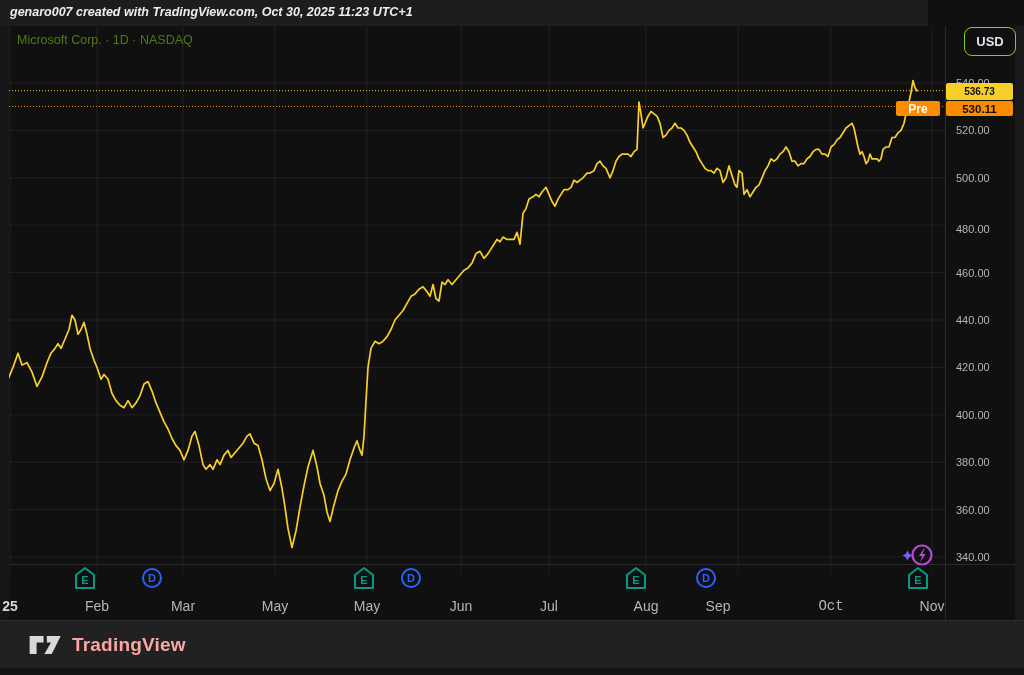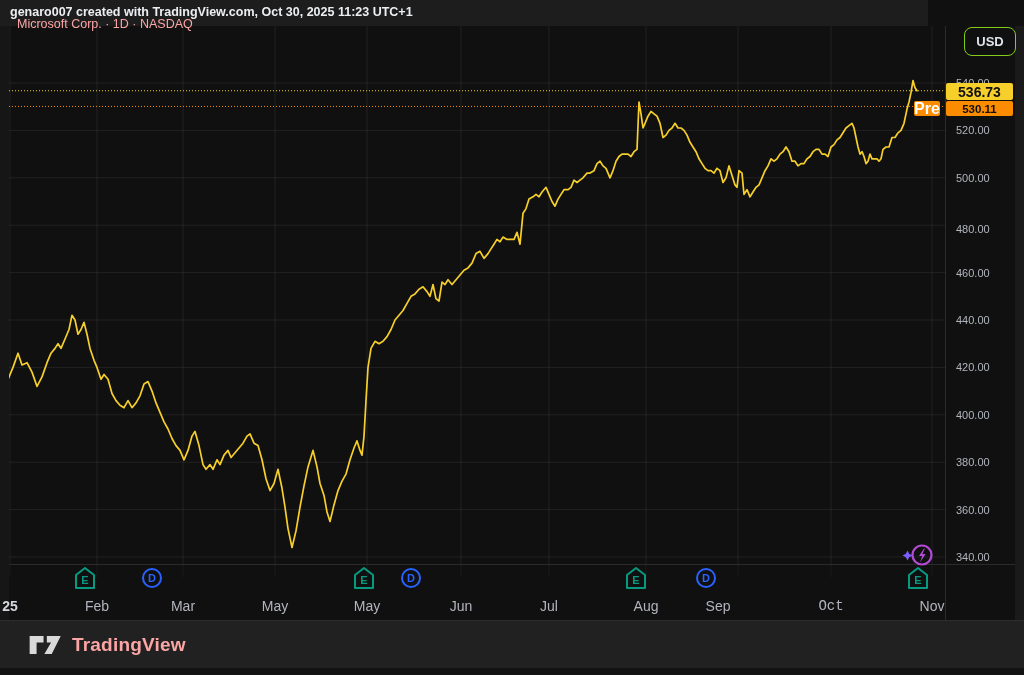--- a/index.html
+++ b/index.html
@@ -1,38 +1,38 @@
 <!DOCTYPE html>
 <html><head>
 <meta charset="utf-8">
 <style>
   html,body{margin:0;padding:0;background:#000;}
   #screen{position:relative;width:1024px;height:675px;overflow:hidden;
           background:#101010;font-family:"Liberation Sans",sans-serif;
           -webkit-font-smoothing:antialiased;}
   .abs{position:absolute;}
-  #topbar{left:0;top:0;width:928px;height:26px;background:#1d1d1d;}
+  #topbar{left:0;top:0;width:928px;height:26px;background:#1d1d1d;font-style:italic;}
   #attribution{left:10px;top:5px;font-size:12.5px;font-weight:700;color:#eceff2;white-space:nowrap;}
   #left-strip{left:0;top:26px;width:9px;height:594px;background:#161616;}
   #right-strip{left:1015px;top:26px;width:9px;height:649px;background:#1a1a1a;}
-  #symbol-title{left:17px;top:17px;font-size:12.5px;color:#fca5a5;}
+  #symbol-title{left:17px;top:33px;font-size:12.5px;color:#4d7c0f;}
   #usd-button{left:964px;top:27px;width:50px;height:27px;border:1px solid #84cc16;border-radius:8px;
               color:#dfe3ec;font-size:13px;font-weight:700;display:flex;align-items:center;justify-content:center;
               background:transparent;cursor:pointer;}
   #chart-svg{left:0;top:0;width:1024px;height:675px;}
   .tick-label{position:absolute;left:956px;font-size:11px;color:#b2b5be;transform:translateY(-50%);}
   .month-label{position:absolute;top:598px;font-size:14px;color:#b2b5be;transform:translateX(-50%);white-space:nowrap;}
   .year-label{font-weight:700;color:#d4d7dd;}
   .badge{position:absolute;transform:translate(-50%,-50%);}
   #price-badge-last{left:946px;top:83px;width:67px;height:17px;background:#f7cf2b;color:#101010;
-      font-size:14px;font-weight:700;display:flex;align-items:center;justify-content:center;border-radius:2px;}
+      font-size:10px;font-weight:700;display:flex;align-items:center;justify-content:center;border-radius:2px;}
   #price-badge-pre{left:946px;top:101px;width:67px;height:15px;background:#fb8c00;color:#101010;
       font-size:11.5px;font-weight:700;display:flex;align-items:center;justify-content:center;border-radius:2px;}
-  #pre-chip{left:940px;top:101px;width:26px;height:15px;background:#fb8c00;color:#fff;border-radius:2px;
-      font-size:16px;font-weight:700;display:flex;align-items:center;justify-content:center;transform:translateX(-100%);}
+  #pre-chip{left:940px;top:101px;width:44px;height:15px;background:#fb8c00;color:#fff;border-radius:2px;
+      font-size:12px;font-weight:700;display:flex;align-items:center;justify-content:center;transform:translateX(-100%);}
   #footer{left:0;top:620px;width:1024px;height:48px;background:#212121;border-top:1px solid #2e2e2e;}
   #bottom-strip{left:0;top:668px;width:1024px;height:7px;background:#131313;}
   #tv-logo{left:28px;top:632px;display:flex;align-items:center;gap:8px;cursor:pointer;}
   #tv-brand{font-size:19px;font-weight:700;color:#fca5a5;letter-spacing:.2px;}
 </style>
 </head>
 <body>
 
 <div id="screen">
 

